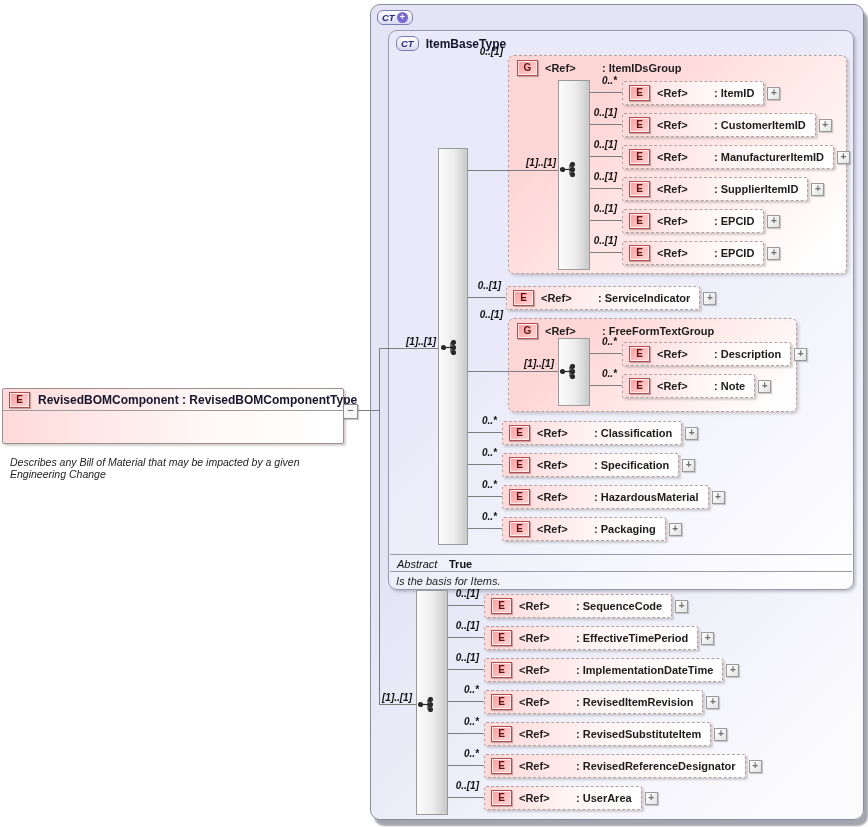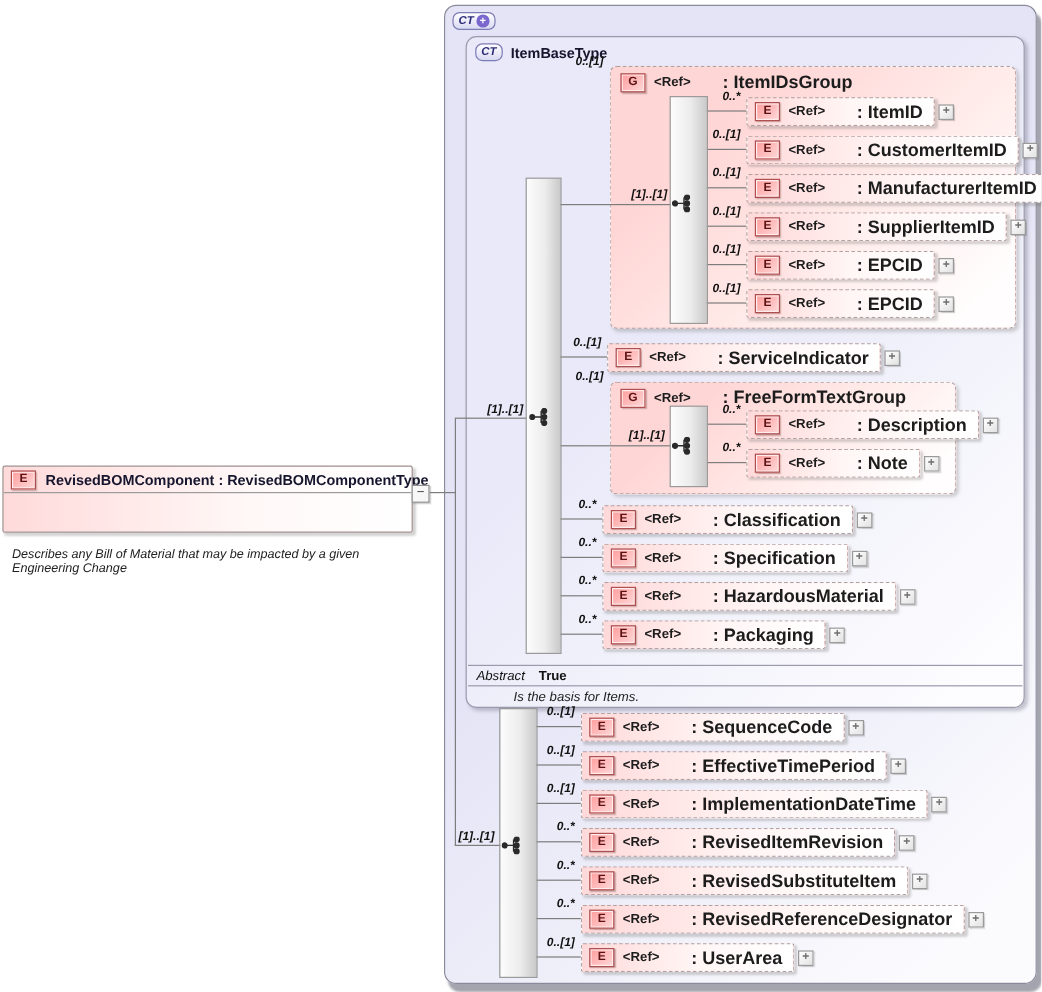--- a/index.html
+++ b/index.html
@@ -27,21 +27,21 @@
         border:1px solid #b04f4f;box-shadow:inset 0 0 0 1px #ffecec,1px 1px 1px rgba(120,80,80,.4);
         background:linear-gradient(135deg,#ff9d9d,#ffd8d8);
         font-size:10px;font-weight:bold;color:#5c1212;text-align:center;line-height:14px;}
   
   .erow{position:absolute;display:flex;align-items:center;z-index:6;}
   .ebox{display:flex;align-items:center;height:22px;padding:0 9px 0 6px;gap:7px;
         background:linear-gradient(to right,#ffd9d9,#fff6f5 55%,#ffffff);
         border:1px dashed #b3a0a0;border-radius:2px;
         box-shadow:2px 2px 2px rgba(110,110,110,.3);}
   .refspan{font-size:11px;font-weight:bold;color:#1c1c1c;width:50px;white-space:nowrap;}
-  .namespan{font-size:15px;font-weight:bold;color:#1c1c1c;white-space:nowrap;}
+  .namespan{font-size:11px;font-weight:bold;color:#1c1c1c;white-space:nowrap;}
   .plusbox{width:11px;height:11px;margin-left:3px;flex:0 0 11px;
         border:1px solid #9a9a9a;background:linear-gradient(135deg,#ffffff,#e2e2e2);
         color:#6f6f6f;font-size:10px;font-weight:bold;line-height:10px;text-align:center;
         box-shadow:1px 1px 1px rgba(120,120,120,.35);}
   .card{position:absolute;right:calc(100% + 5px);top:-6px;font-size:10px;font-style:italic;
         font-weight:bold;color:#111;white-space:nowrap;}
   .gcard,.scard{position:absolute;font-size:10px;font-style:italic;font-weight:bold;color:#111;
         text-align:right;z-index:7;white-space:nowrap;}
   
   .grp{position:absolute;z-index:2;border:1px dashed #b3a0a0;border-radius:6px;
@@ -61,21 +61,21 @@
   .lhead{display:flex;align-items:center;gap:8px;padding:3px 6px 2px 6px;
         border-bottom:1px solid #9b9b9b;}
   .ldesc{padding:2px 7px;font-size:10.5px;font-style:italic;color:#222;line-height:11.5px;margin-top:44px;}
   .minusbox{position:absolute;left:343px;top:404px;width:13px;height:13px;z-index:6;
         border:1px solid #8f8f8f;background:#f7f7f7;color:#444;font-size:11px;line-height:11px;
         text-align:center;box-shadow:1px 1px 1px rgba(120,120,120,.4);}
   
   .bdiv{position:absolute;left:1px;right:1px;height:1px;background:#9a9aac;}
   .abs-label{position:absolute;left:8px;top:527px;font-size:11px;font-style:italic;color:#111;text-align:right;}
   .abs-value{position:absolute;left:60px;top:527px;font-size:11px;font-weight:bold;color:#111;}
-  .anno{position:absolute;left:7px;top:544px;font-size:11px;font-style:italic;color:#222;margin-left:32px;}
+  .anno{position:absolute;left:7px;top:544px;font-size:11px;font-style:italic;color:#222;}
 </style>
 </head>
 <body>
 
 <div id="canvas">
 
   <div class="lbox">
     <div class="lhead">
       <span class="ebadge">E</span>
       <span class="hdr-title">RevisedBOMComponent : RevisedBOMComponentType</span>

